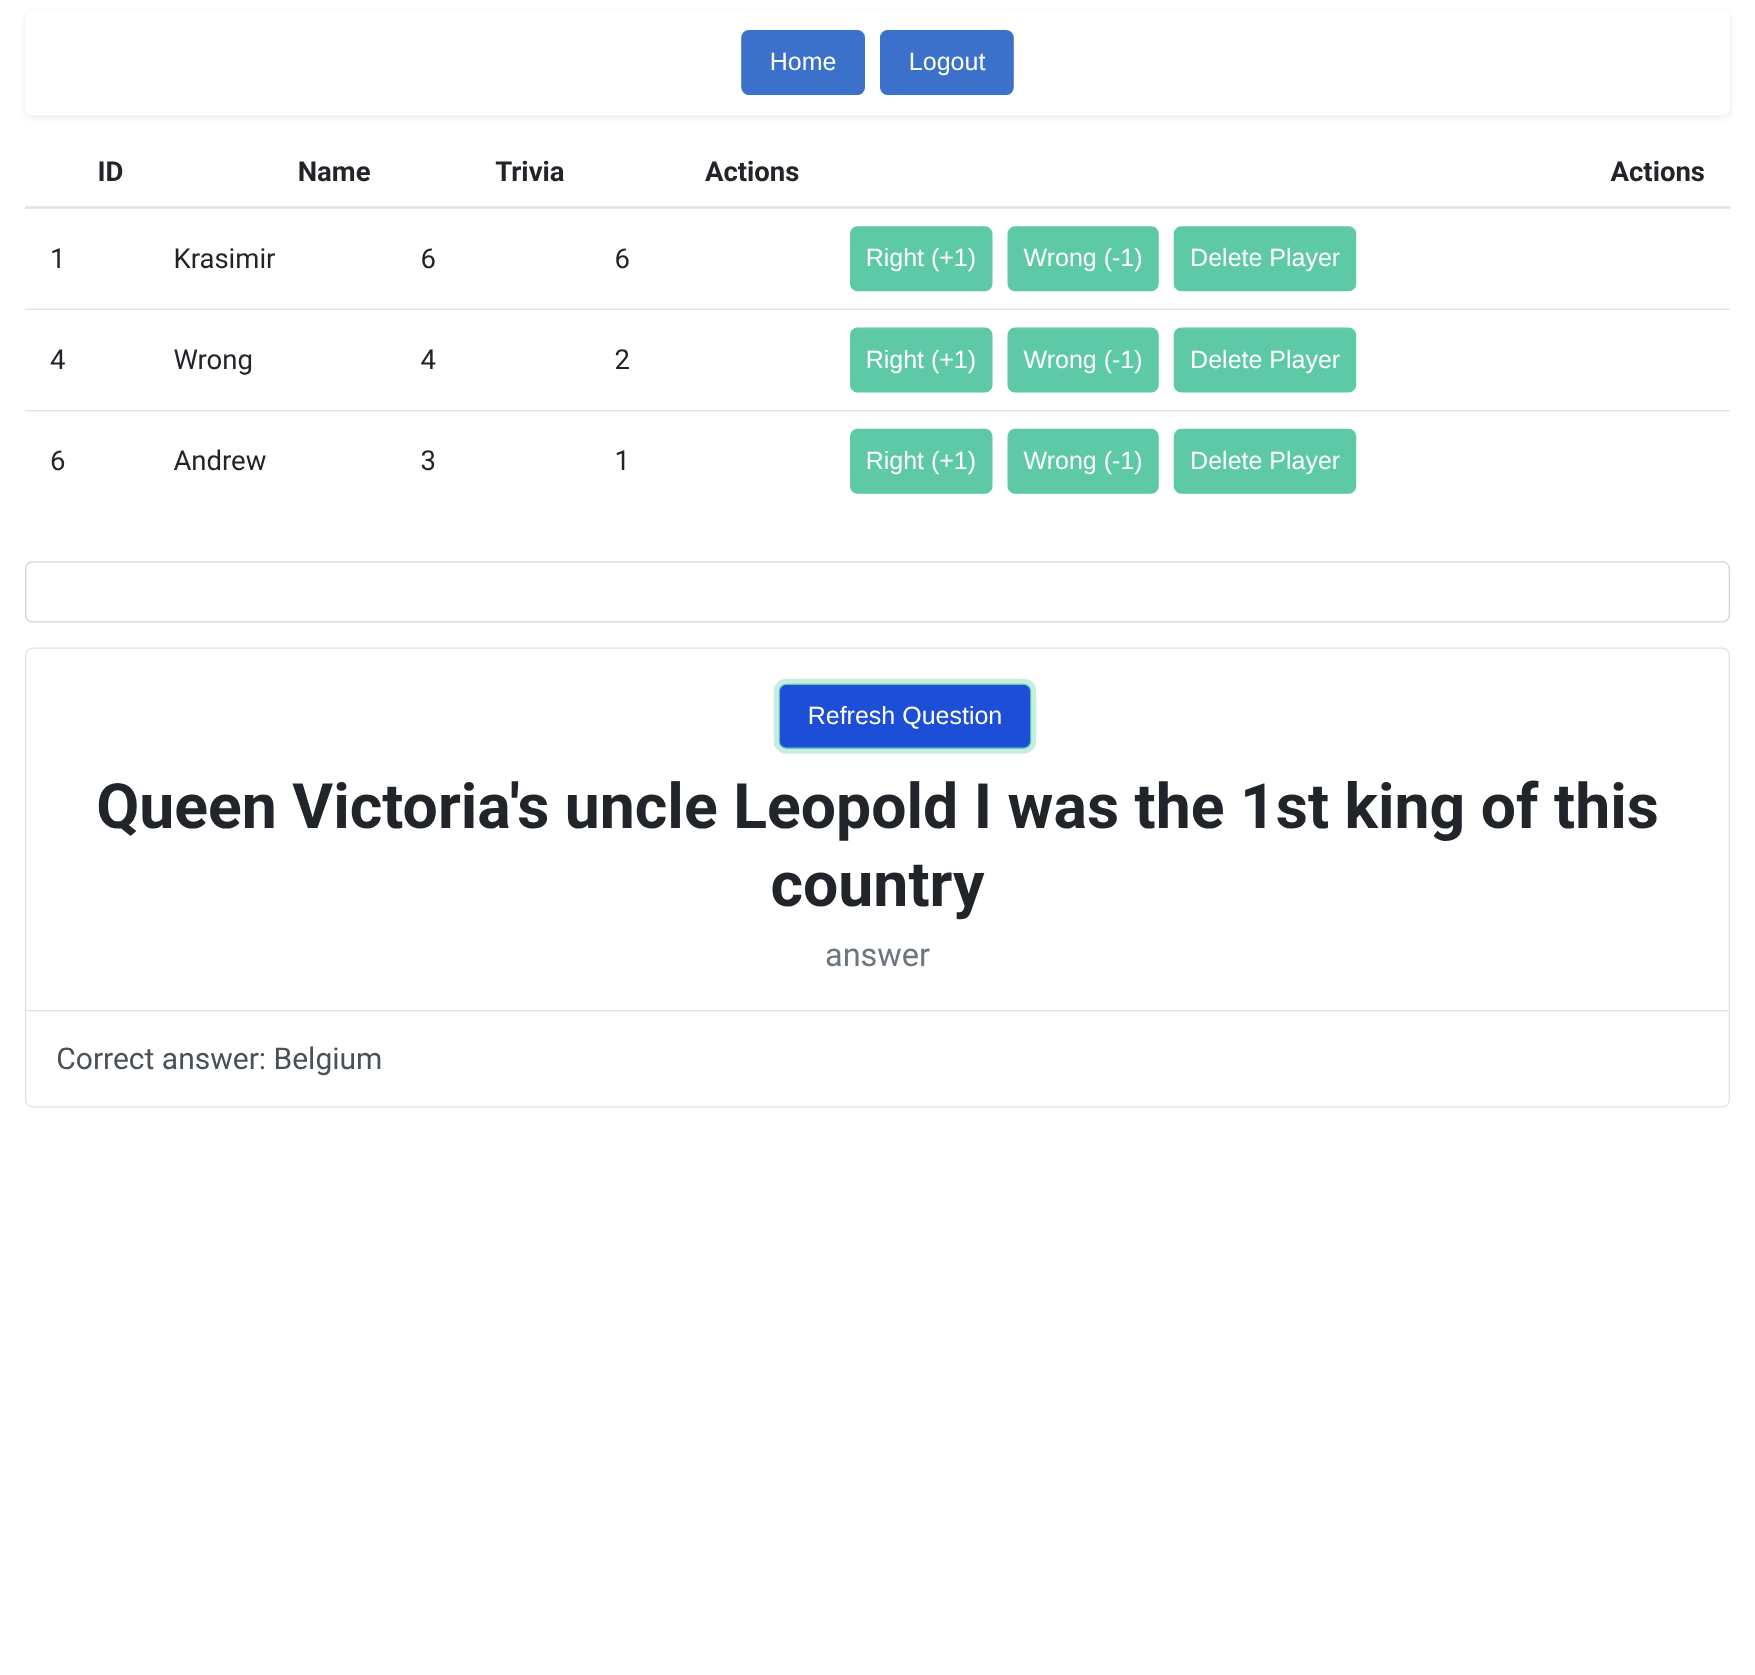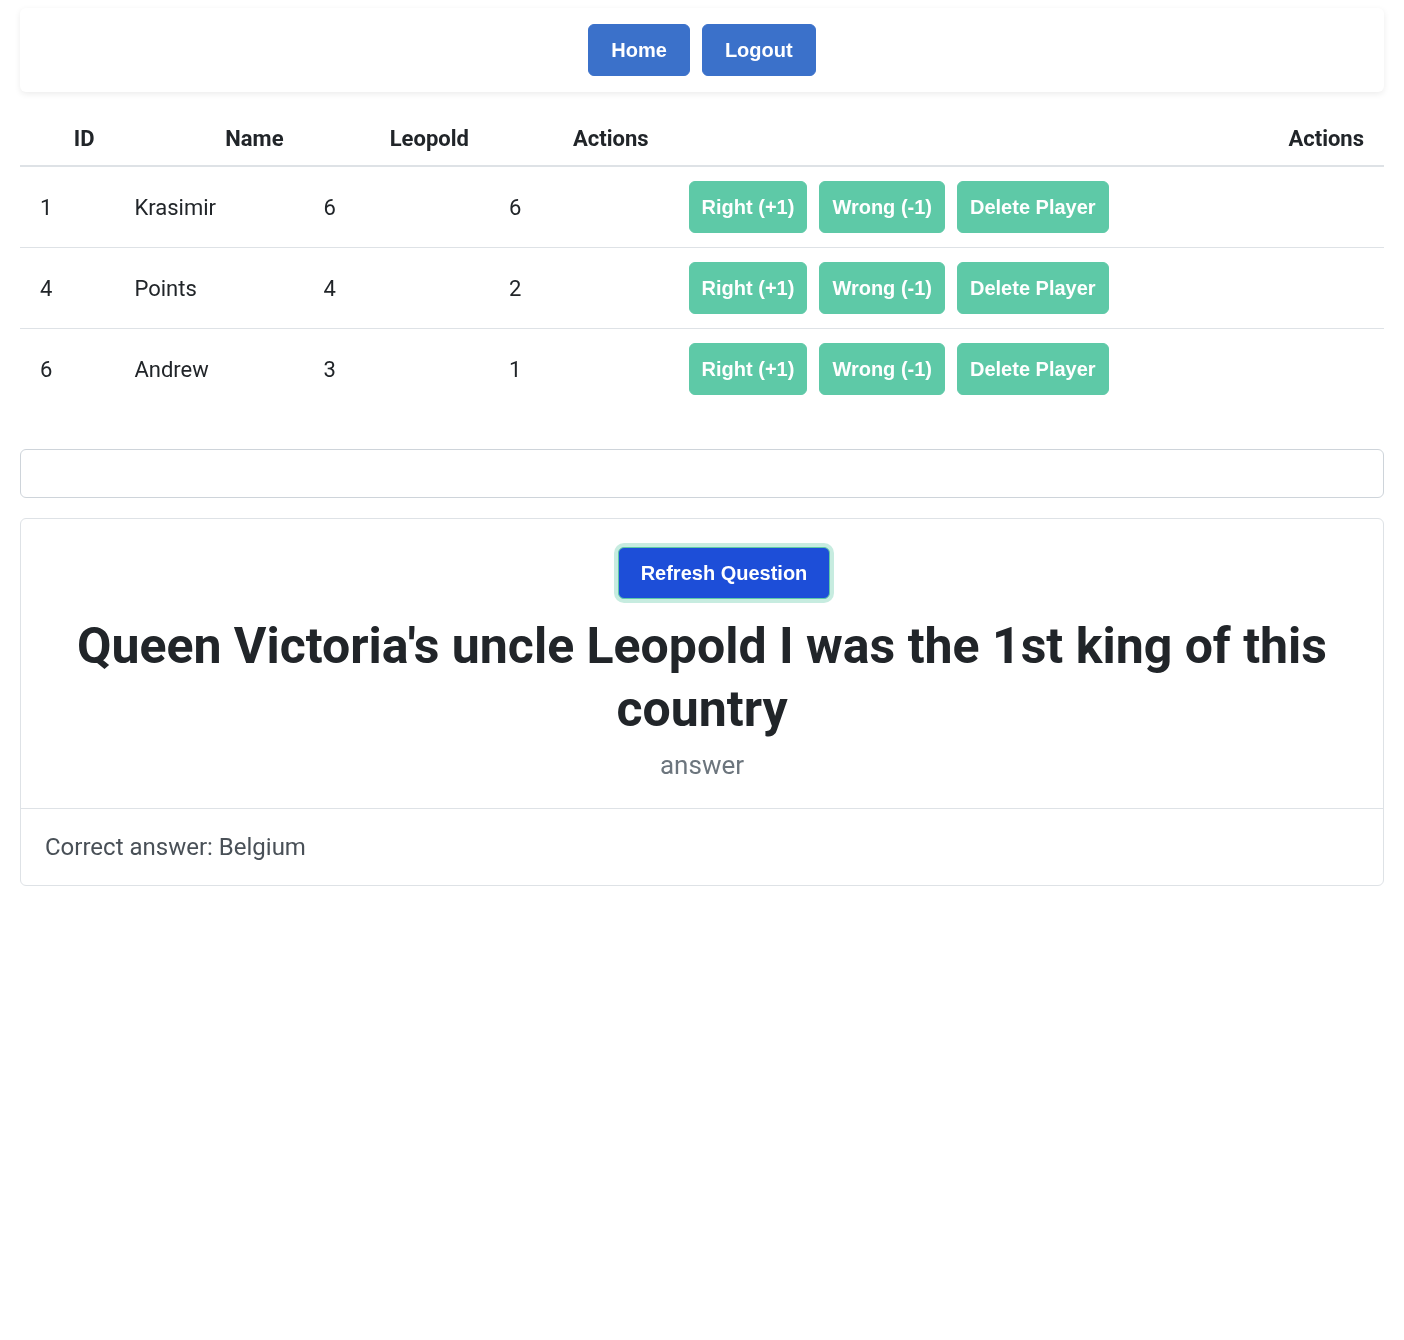--- a/index.html
+++ b/index.html
@@ -23,21 +23,21 @@
       border-radius: 6px;
       box-shadow: 0 2px 6px rgba(0,0,0,0.08);
       margin: 8px 0 20px 0;
       padding: 16px 20px;
       display: flex;
       justify-content: center;
       gap: 12px;
     }
     .btn {
       display: inline-block;
-      font-weight: 700;
+      font-weight: 400;
       text-align: right;
       vertical-align: middle;
       cursor: pointer;
       border: 1px solid transparent;
       padding: 10px 22px;
       font-size: 20px;
       line-height: 1.5;
       border-radius: 6px;
       color: #fff;
     }
@@ -140,42 +140,42 @@
   <div class="navbar">
     <button class="btn btn-primary">Home</button>
     <button class="btn btn-primary">Logout</button>
   </div>
 
   <table>
     <thead>
       <tr>
         <th>ID</th>
         <th>Name</th>
-        <th>Leopold</th>
+        <th>Trivia</th>
         <th>Actions</th>
         <th>Actions</th>
       </tr>
     </thead>
     <tbody id="players-tbody">
     <tr>
           <td>1</td>
           <td>Krasimir</td>
           <td>6</td>
           <td>6</td>
           <td>
             <div class="action-group">
               <button class="btn btn-teal">Right (+1)</button>
               <button class="btn btn-teal">Wrong (-1)</button>
               <button class="btn btn-teal">Delete Player</button>
             </div>
           </td>
         </tr>
         <tr>
           <td>4</td>
-          <td>Points</td>
+          <td>Wrong</td>
           <td>4</td>
           <td>2</td>
           <td>
             <div class="action-group">
               <button class="btn btn-teal">Right (+1)</button>
               <button class="btn btn-teal">Wrong (-1)</button>
               <button class="btn btn-teal">Delete Player</button>
             </div>
           </td>
         </tr>

